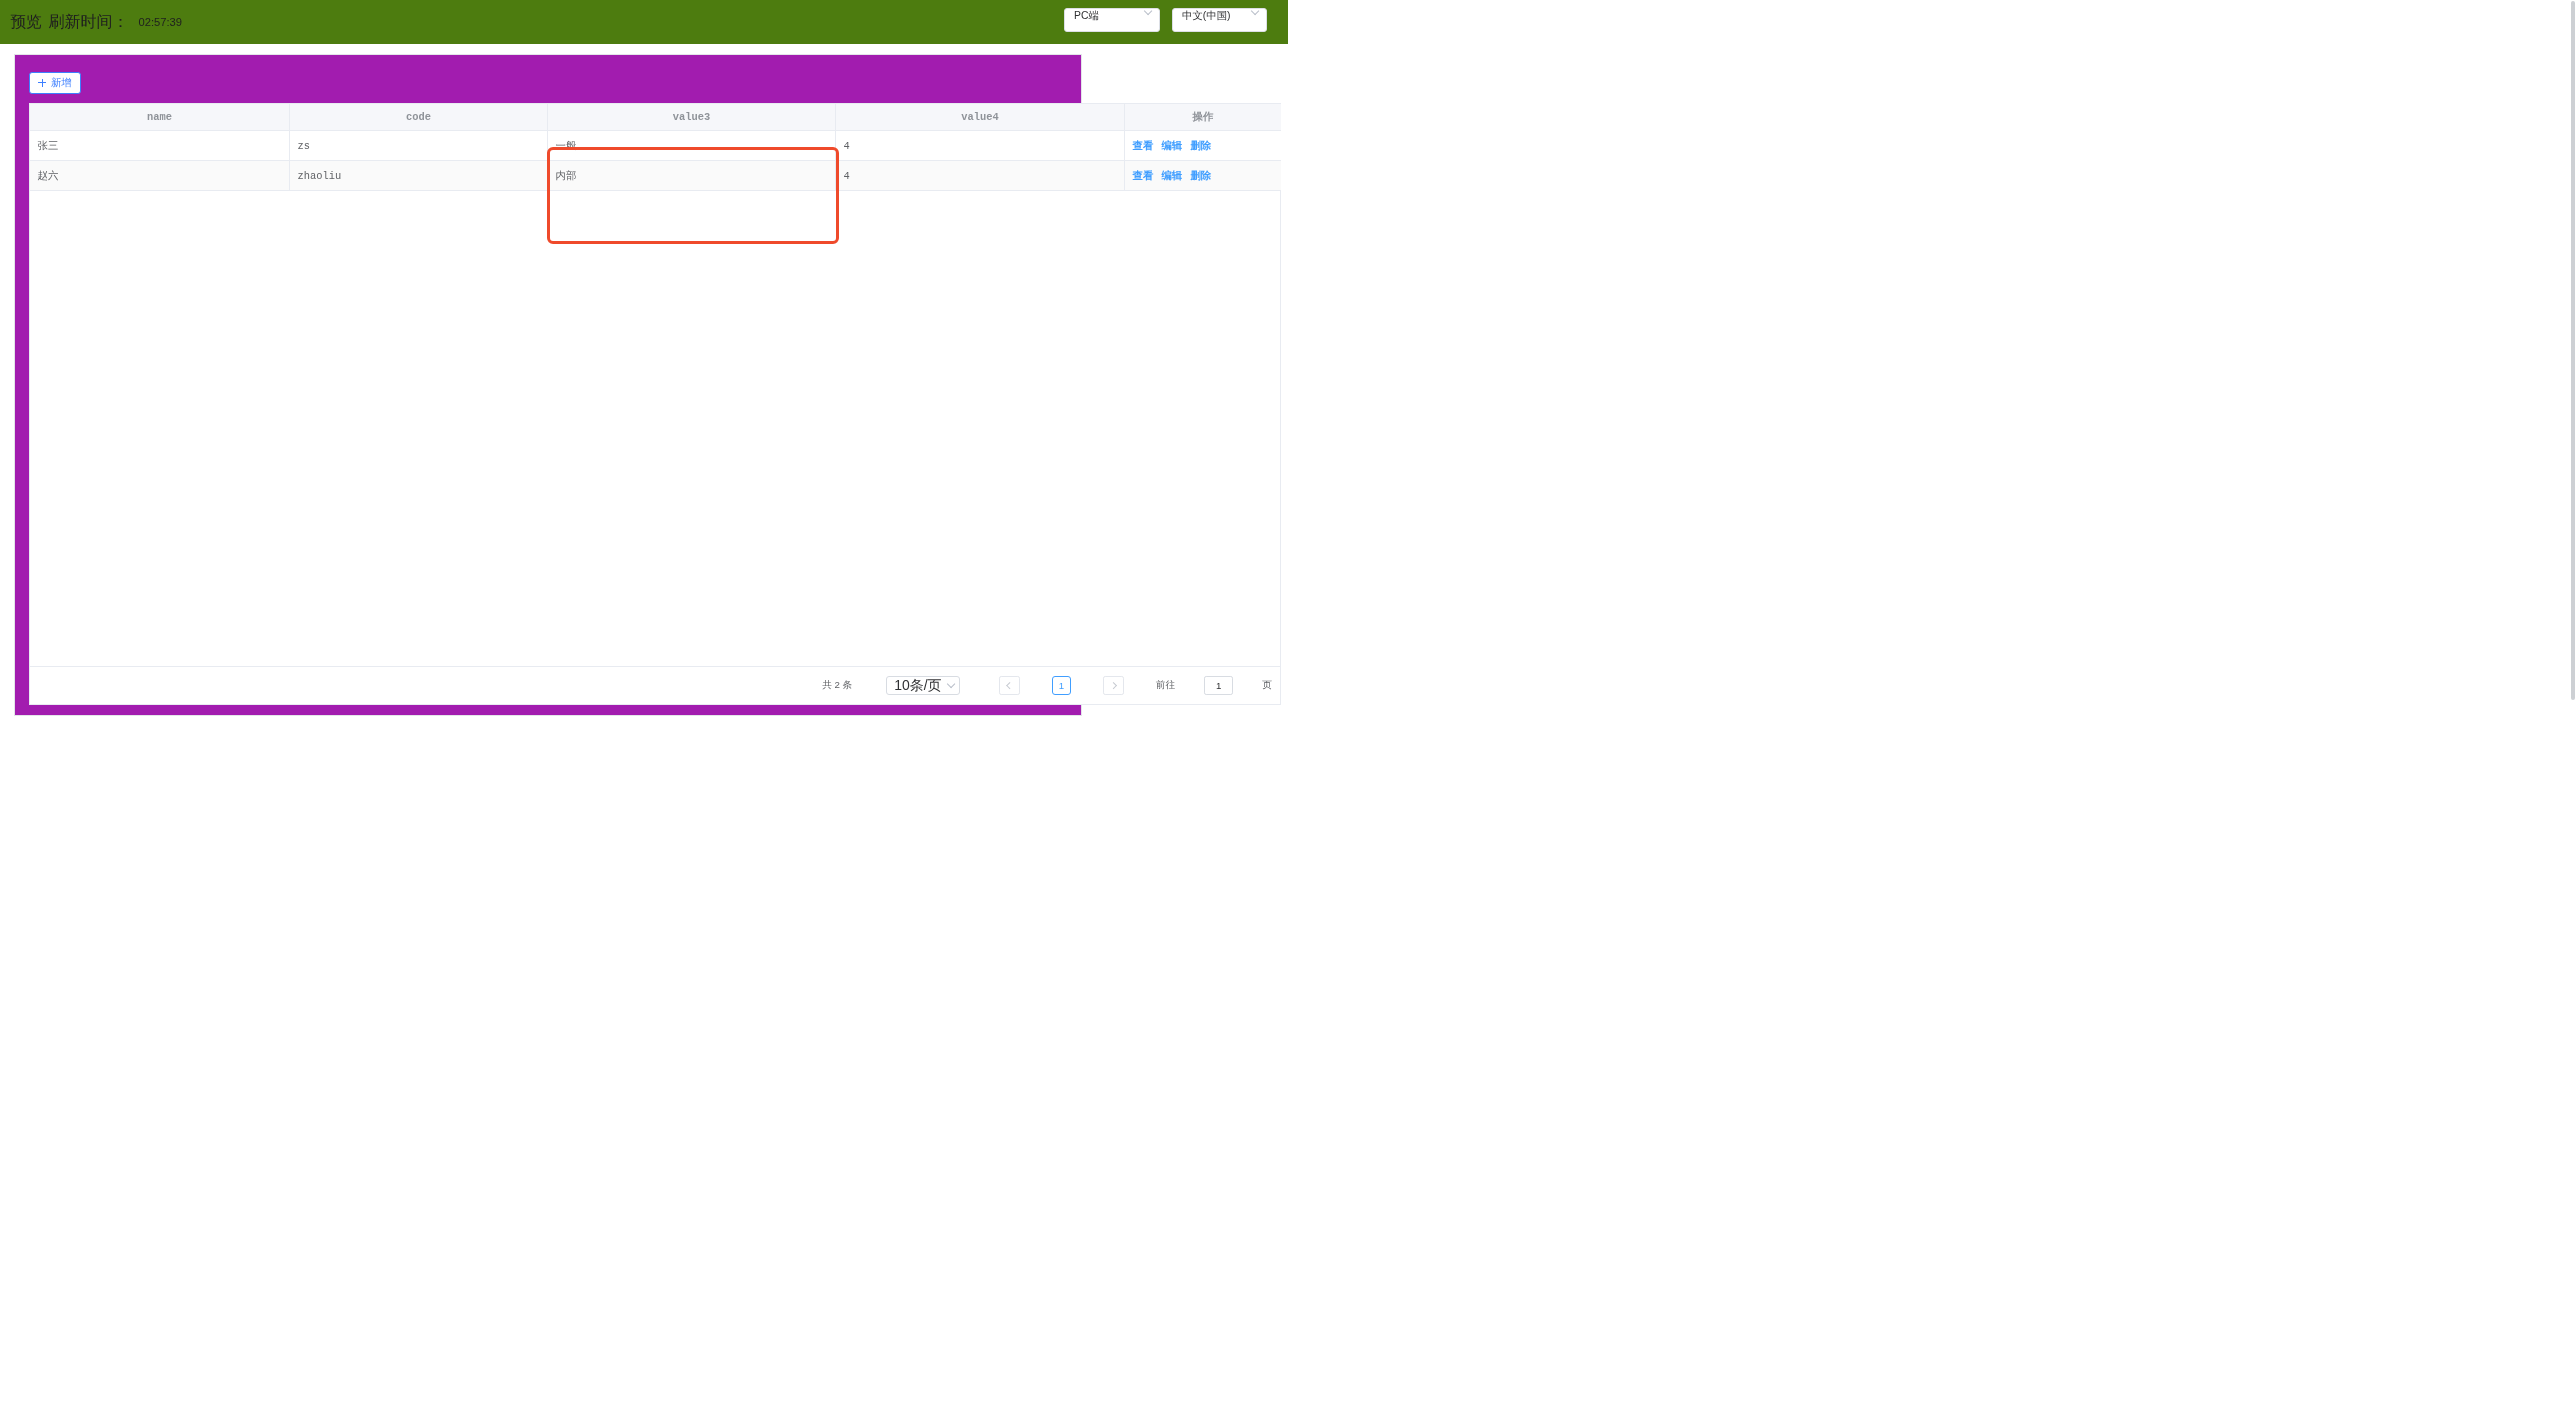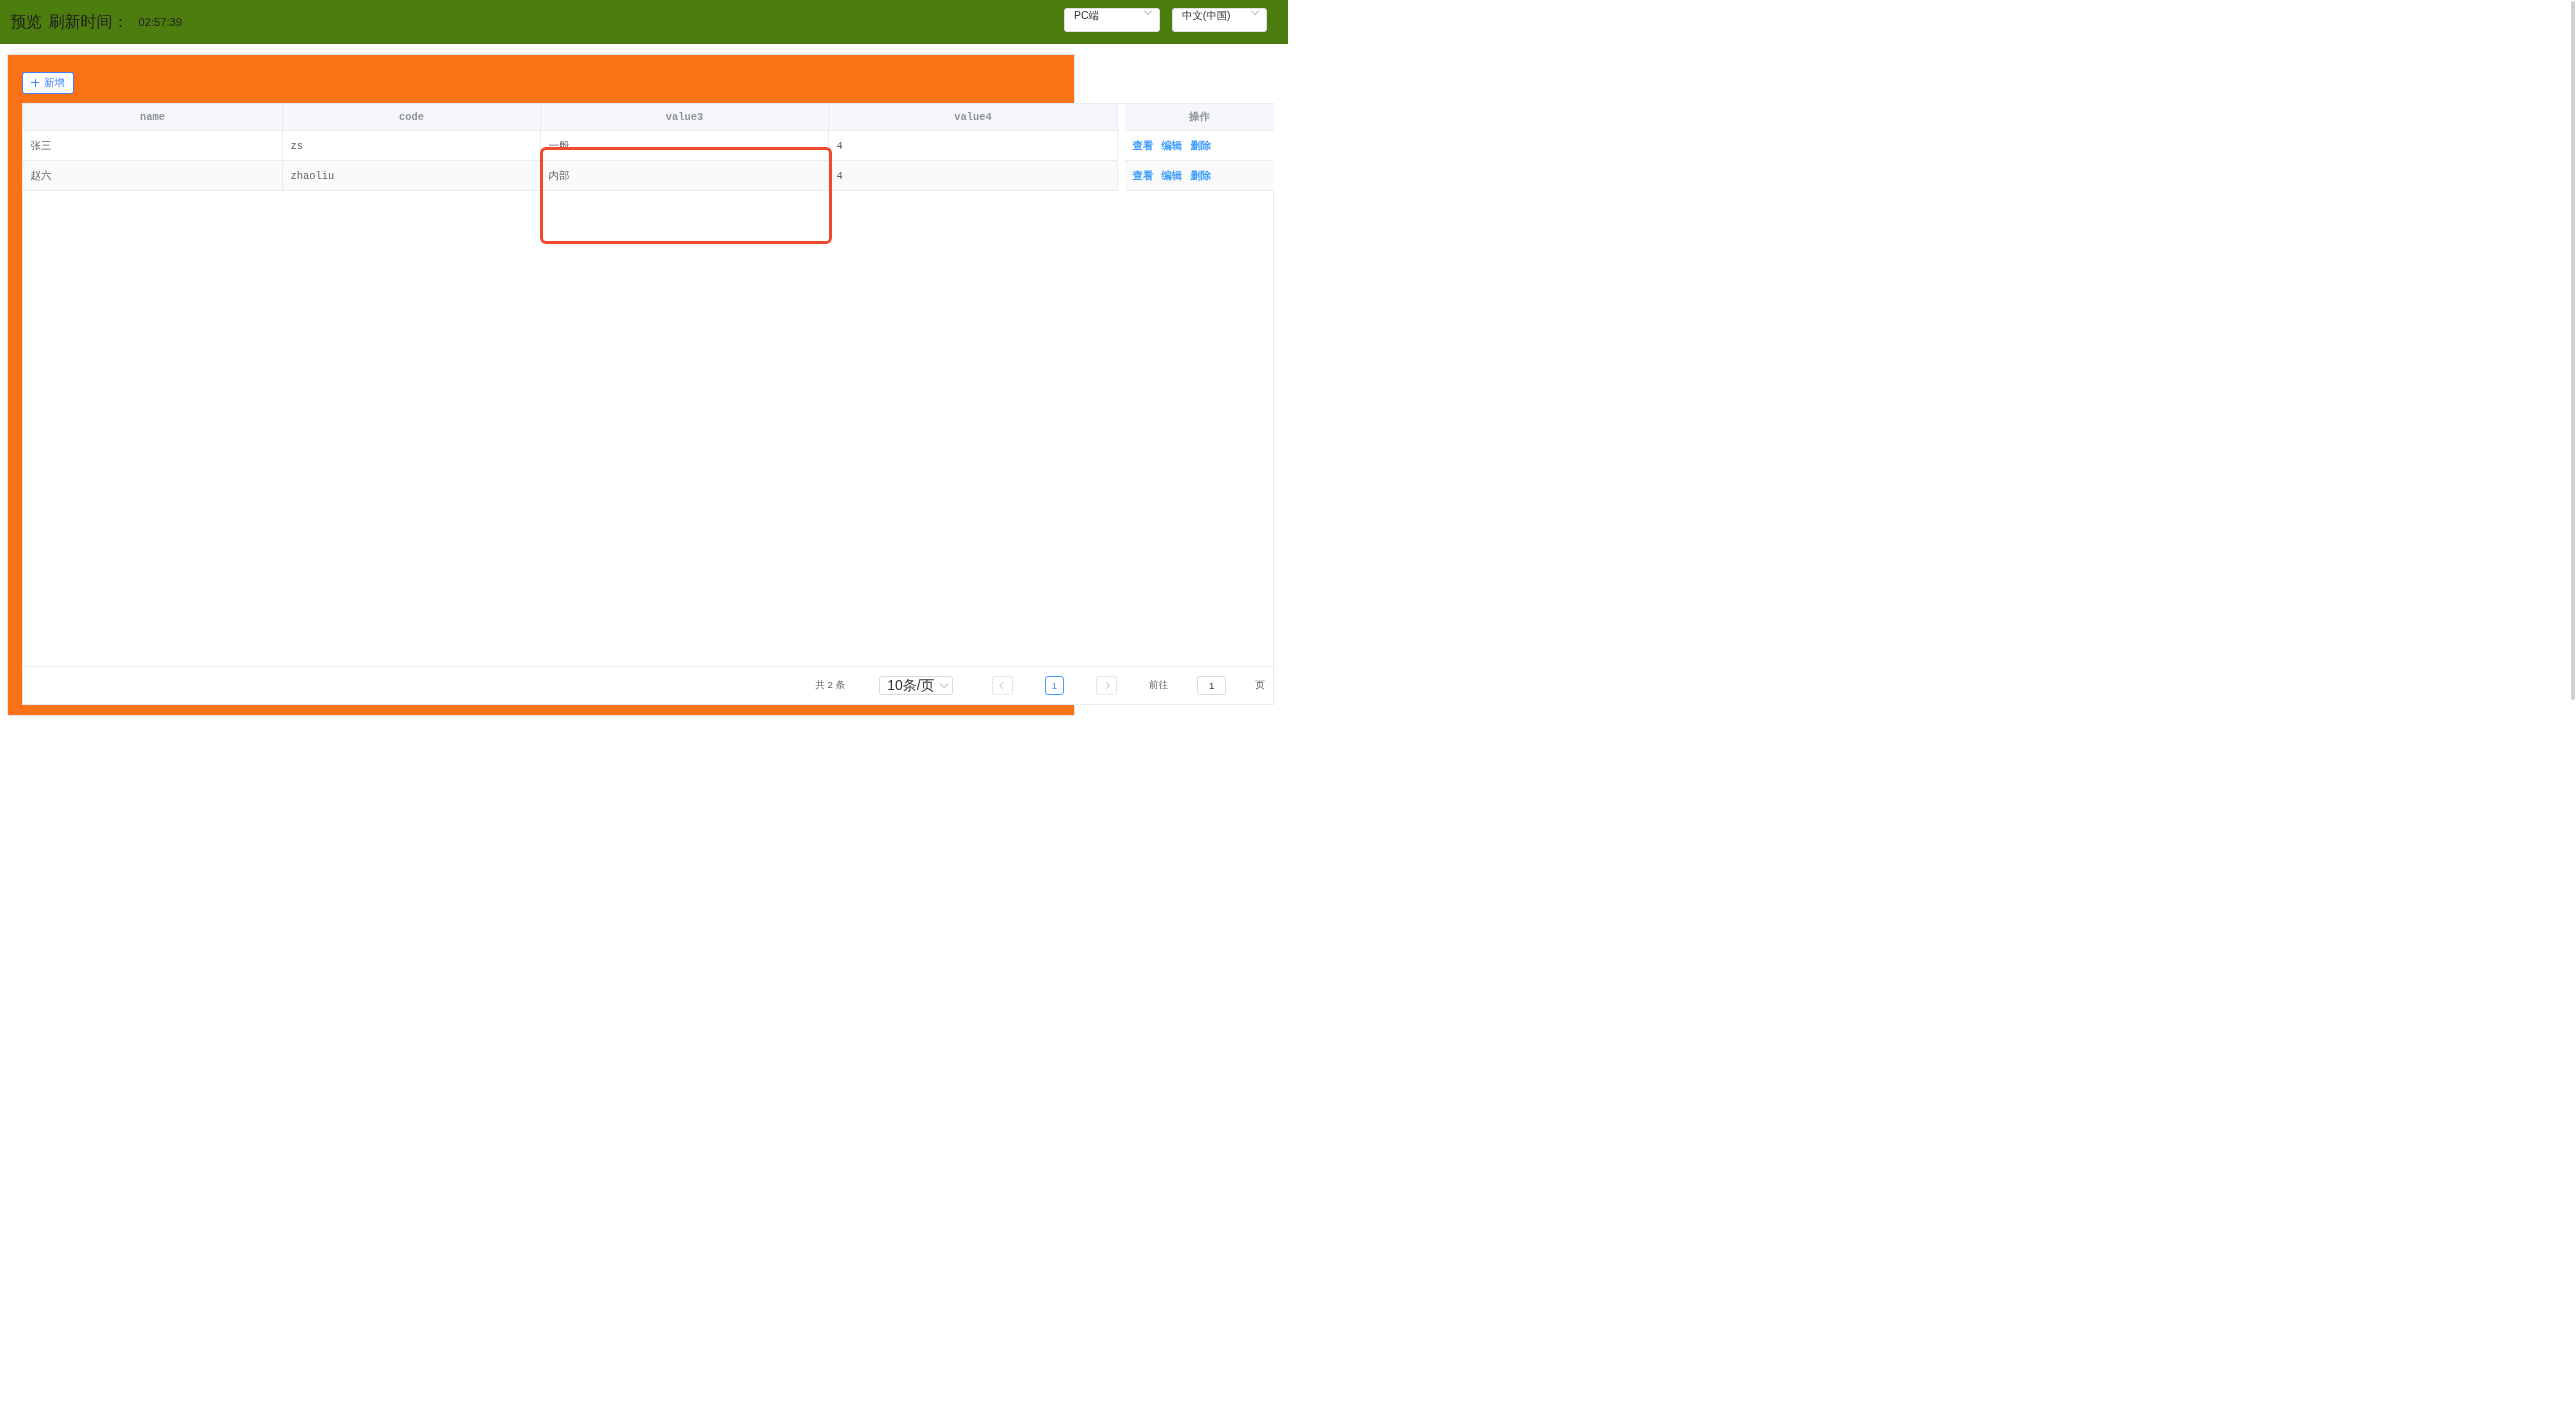--- a/index.html
+++ b/index.html
@@ -20,40 +20,40 @@
   .select-device { left:1064px; width:96px; }
   .select-lang   { left:1172px; width:95px; }
 
   .chev { display:inline-block; width:6px; height:6px;
     border-right:1.2px solid #b9bfc9; border-bottom:1.2px solid #b9bfc9; }
   .chev-down  { transform:rotate(45deg) translateY(-1.5px); }
   .chev-left  { transform:rotate(135deg); }
   .chev-right { transform:rotate(-45deg); }
 
   
-  .card { position:absolute; left:7px; top:54px; width:1068px; height:662px;
-    background:#f97316; border:0.7px solid #e3e5e9; }
+  .card { position:absolute; left:14px; top:54px; width:1068px; height:662px;
+    background:#a21caf; border:0.7px solid #e3e5e9; }
 
   .add-btn { position:absolute; left:14px; top:17px; width:52px; height:21.6px;
     background:#fff; border:0.7px solid #3d7fff; border-radius:3px; color:#3d7fff;
     display:flex; align-items:center; justify-content:center; gap:4.5px;
     font-size:10.4px; cursor:pointer; }
   .plus-icon { position:relative; width:8.2px; height:8.2px; display:inline-block; }
   .plus-icon::before { content:""; position:absolute; left:0; top:3.7px; width:8.2px; height:1.1px; background:#3d7fff; }
   .plus-icon::after  { content:""; position:absolute; left:3.7px; top:0; width:1.1px; height:8.2px; background:#3d7fff; }
 
   
   .panel { position:absolute; left:14px; top:48px; width:1252px; height:602px;
     border:0.7px solid #e8ebf1; background:#fff; }
 
   .trow { display:grid; grid-template-columns:260px 258px 288px 289px 156px; }
   .cell { border-right:0.7px solid #e8ebf1; border-bottom:0.7px solid #e8ebf1;
     display:flex; align-items:center; padding:0 7.5px; font-size:10.4px; color:#606266;
     overflow:hidden; white-space:nowrap;font-family:Liberation Mono, monospace; }
-  .cell:last-child { border-right:none;margin-left:7px; }
+  .cell:last-child { border-right:none; }
   .thead .cell { height:27px; justify-content:center; font-weight:bold;
     color:#8f9399; background:#f6f7fa; padding:0; }
   .tbody .cell { height:30px; background:#fff; }
   .tbody .trow.striped .cell { background:#fafafa; }
   .ops-cell a { color:#409eff; font-weight:bold; text-decoration:none;
     margin-right:8.2px; cursor:pointer; }
 
   
   .highlight-box { position:absolute; left:517px; top:43px; width:292px; height:97px;
     border:3px solid #ef4a2b; border-radius:6px; pointer-events:none; z-index:5; }

